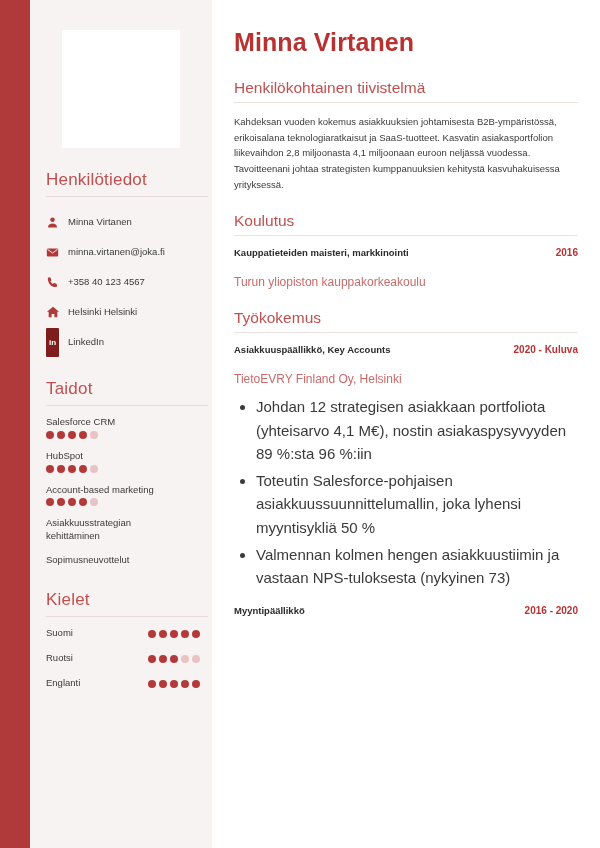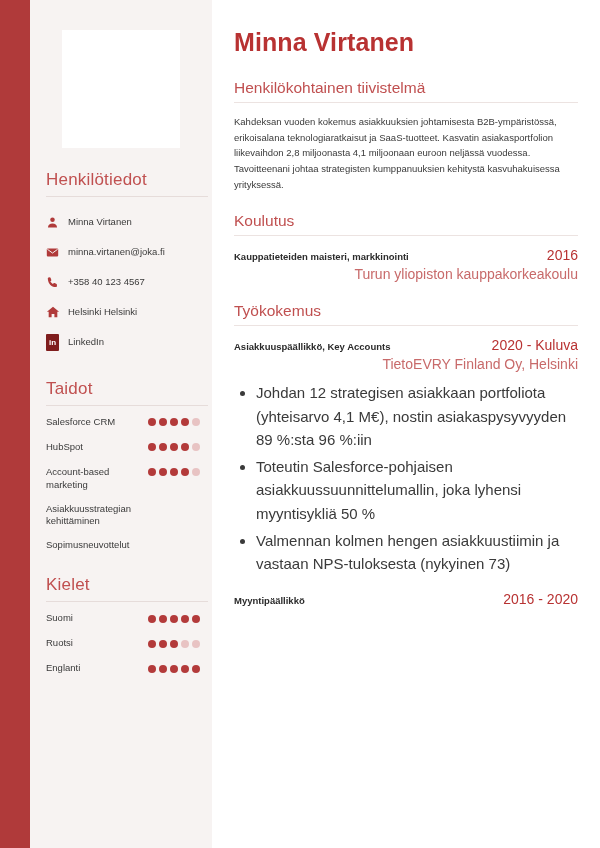--- a/index.html
+++ b/index.html
@@ -79,23 +79,24 @@
     align-items: center;
     justify-content: flex-start;
     color: #b03a3a;
   }
   .contact-icon svg { display: block; }
   .contact-text { line-height: 1.2; }
 
   .skill-row {
     display: flex;
     align-items: flex-start;
-    justify-content: space-between;
+    justify-content: flex-start;
     margin-bottom: 11px;
     min-height: 14px;
+    flex-direction: column;
   }
   .skill-name {
     font-size: 9.5px;
     color: #3a3a3a;
     line-height: 1.35;
     max-width: 118px;
   }
   .dots {
     display: flex;
     gap: 3px;
@@ -156,47 +157,46 @@
     display: flex;
     justify-content: space-between;
     align-items: baseline;
   }
   .entry-title {
     font-size: 9.5px;
     font-weight: bold;
     color: #2b2b2b;
   }
   .entry-date {
-    font-size: 14px;
-    font-weight: normal;
+    font-size: 10px;
+    font-weight: bold;
     color: #b83232;
     white-space: nowrap;
     padding-left: 10px;
   }
   .entry-org {
-    font-size: 14px;
+    font-size: 12px;
     color: #c86a6a;
-    margin-top: 3px;
-    text-align: right;
+    margin-top: 17px;
   }
   .bullets {
     margin: 9px 0 0 0;
     padding-left: 22px;
   }
   .bullets li {
     font-size: 15px;
     line-height: 1.55;
     color: #3a3a3a;
     margin-bottom: 4px;
   }
   .section-gap { margin-top: 20px; }
   .exp-gap { margin-top: 16px; }
   .li-badge {
     width: 13px;
-    height: 17px;
+    height: 29px;
     background: #7f1d1d;
     color: #ffffff;
     font-size: 8px;
     font-weight: bold;
     font-family: "Liberation Sans", sans-serif;
     display: flex;
     align-items: center;
     justify-content: center;
     border-radius: 1px;
   }

